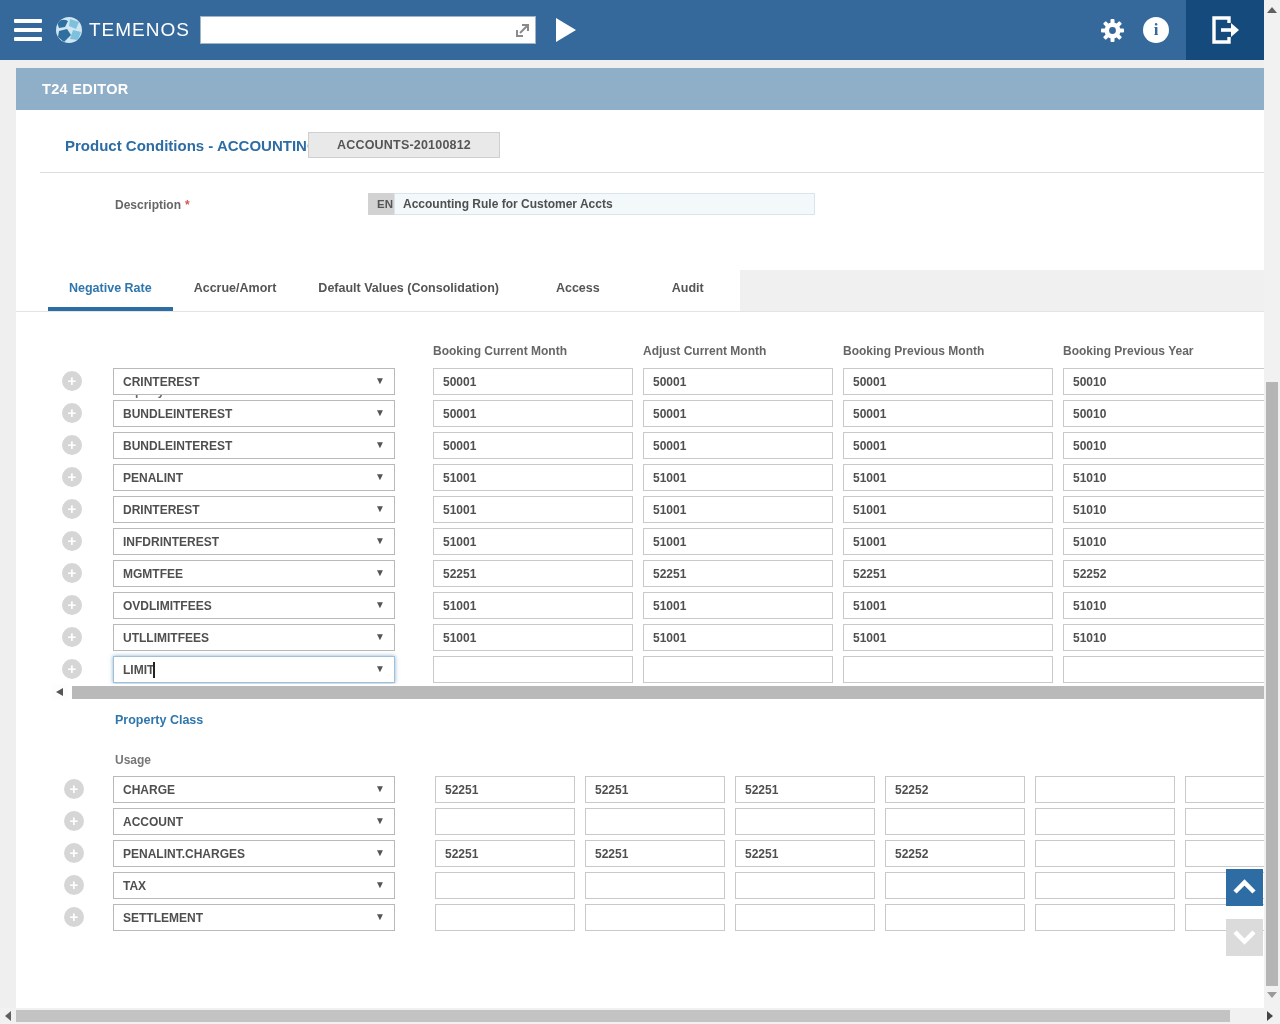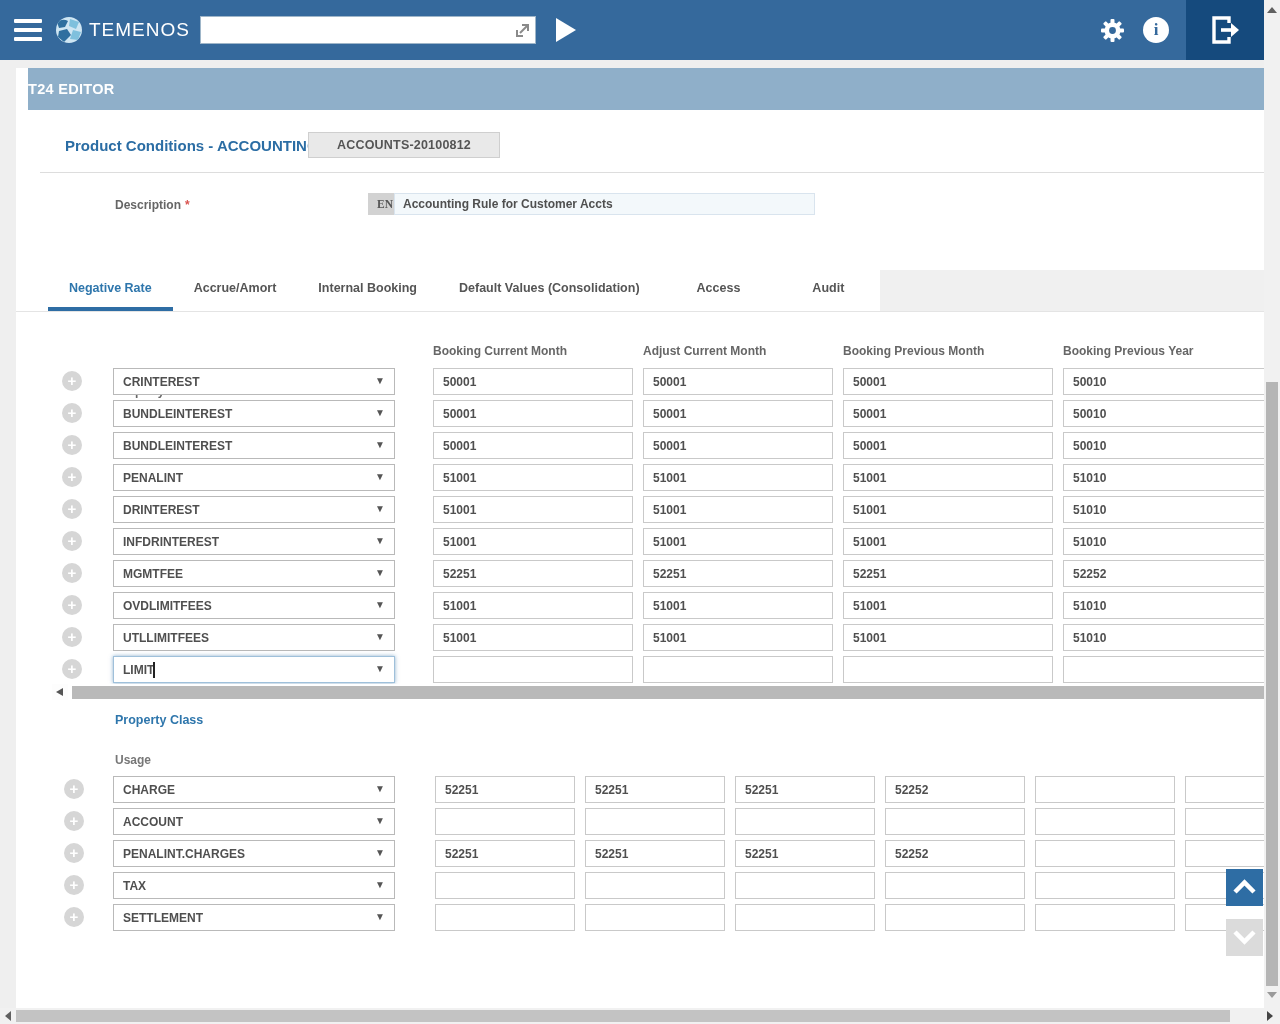--- a/index.html
+++ b/index.html
@@ -22,30 +22,30 @@
   .nav-ic { position:absolute; top:17px; width:27px; height:27px; cursor:pointer; }
   .gear { left:1099px; }
   .infoc { left:1143px; width:26px; height:26px; background:#fff; border-radius:50%; text-align:center;
            color:#35699c; font-weight:bold; font-size:17px; line-height:26px; font-family:"Liberation Serif",serif; }
   .signout { position:absolute; left:1186px; top:0; width:78px; height:60px; background:#154a7d; cursor:pointer; }
   .signout svg { position:absolute; left:24px; top:15px; }
 
   
   .panel { position:absolute; left:16px; top:68px; width:1248px; height:940px; background:#fff; overflow:hidden; }
   .t24bar { position:absolute; left:0; top:0; width:1248px; height:42px; background:#8fafc9;
-            color:#fff; font-weight:bold; font-size:14.5px; line-height:42px; padding-left:0; letter-spacing:.3px;margin-left:12px; }
+            color:#fff; font-weight:bold; font-size:14.5px; line-height:42px; padding-left:26px; letter-spacing:.3px; }
   .page-title { position:absolute; left:49px; top:69px; color:#2b6da4; font-weight:bold; font-size:15px; }
   .record-badge { position:absolute; left:292px; top:64px; height:26px; background:#e9e9e9; border:1px solid #cfcfcf;
                   color:#555; font-weight:bold; font-size:12.5px; line-height:24px; padding:0 28px; letter-spacing:.2px; }
   .title-hr { position:absolute; left:24px; right:0; top:104px; height:1px; background:#ddd; }
 
   .desc-label { position:absolute; left:99px; top:130px; color:#666; font-weight:bold; font-size:12px; }
   .req { color:#d9534f; margin-left:4px; }
   .lang-chip { position:absolute; left:352px; top:125px; width:34px; height:22px; background:#d2d2d2; color:#555;
-               font-weight:bold; font-size:11.5px; text-align:center; line-height:22px;font-family:Liberation Serif, serif; }
+               font-weight:bold; font-size:11.5px; text-align:center; line-height:22px; }
   .desc-input { position:absolute; left:378px; top:125px; width:421px; height:22px; background:#f3f8fb;
                 border:1px solid #d9e4ee; color:#4f4f4f; font-weight:bold; font-size:12px;
                 font-family:"Liberation Sans",sans-serif; padding:0 8px; }
 
   
   .tabstrip { position:absolute; left:32px; right:0; top:202px; height:42px; background:#f0f0f0; display:flex; }
   .tabstrip .filler { flex:1; background:#f0f0f0; }
   .tab { height:42px; line-height:37px; padding:0 21px; font-size:12.5px; font-weight:bold; color:#555;
          cursor:pointer; border-bottom:5px solid transparent; white-space:nowrap; }
   .tab.muted  { background:#f0f0f0; padding:0 27px; }
@@ -171,21 +171,20 @@
     <div class="desc-label">
       <span>Description</span><span class="req">*</span>
     </div>
     <div class="lang-chip">EN</div>
     <input class="desc-input" type="text" value="Accounting Rule for Customer Accts" style="">
 
     <div class="tabstrip">
 
         <div class="tab active">Negative Rate</div>
         <div class="tab normal">Accrue/Amort</div>
-        <div class="tab normal">Internal Booking</div>
         <div class="tab normal">Default Values (Consolidation)</div>
         <div class="tab normal wide">Access</div>
         <div class="tab normal wide">Audit</div>
         <div class="filler"></div>
     </div>
     <div class="tab-hairline"></div>
 
     <div class="gridhead">
         <span class="gh gh0">Property</span>
         <span class="gh gh1">Booking Current Month</span>

